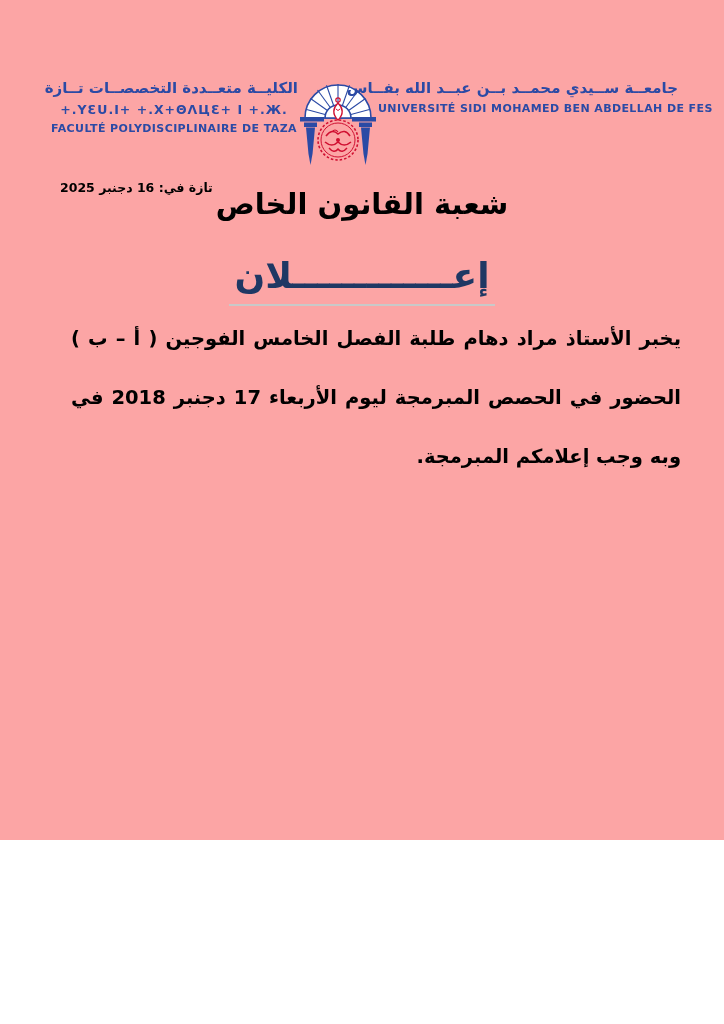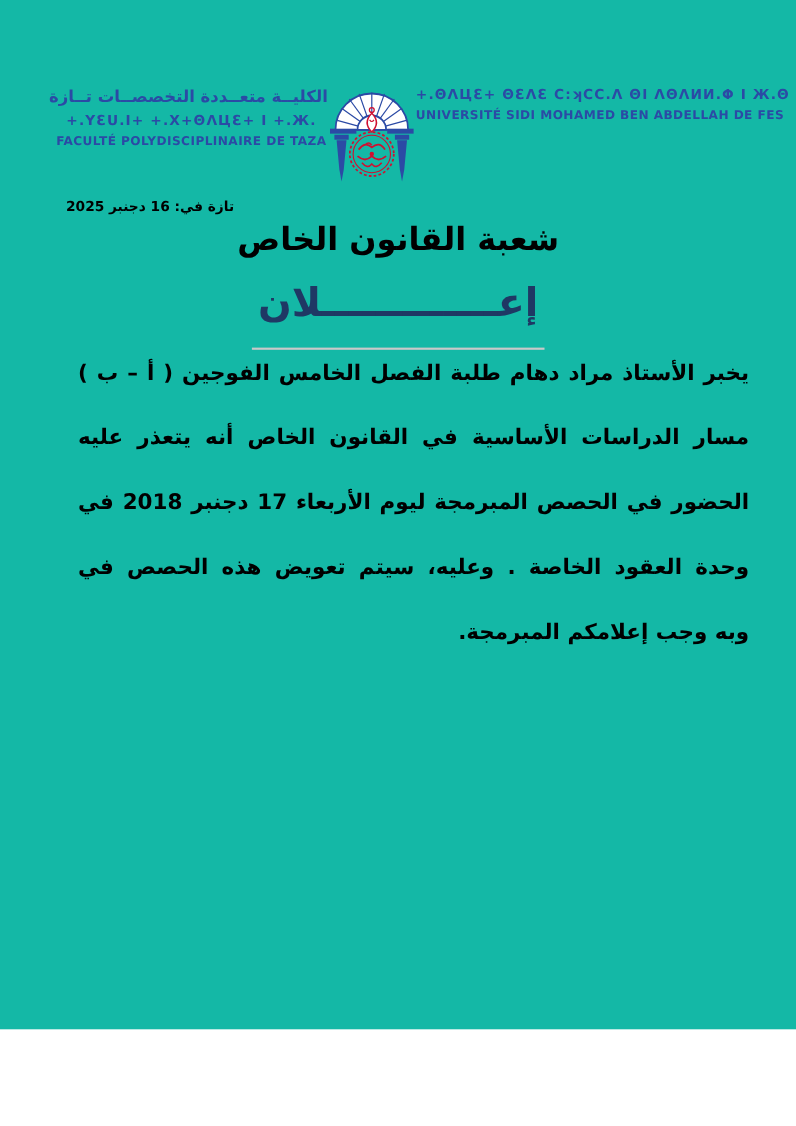--- a/index.html
+++ b/index.html
@@ -1,19 +1,19 @@
 <!DOCTYPE html>
 <html lang="ar" style="--header-blue: #2B4AA5; --logo-red: #D01031; --announcement-navy: #1F3864; --underline-gray: #C9C9C9; --text-black: #000000;"><head>
 <meta charset="utf-8">
 <style>
   html,body{margin:0;padding:0;background:#ffffff;}
   .page{
     position:relative;
-    width:724px;height:936px;
-    background:#14b8a6;
+    width:724px;height:840px;
+    background:#fca5a5;
     margin:0 auto;
     font-family:"DejaVu Sans", sans-serif;
     overflow:hidden;
   }
   
   .header{
     position:absolute;top:76px;left:50px;width:622px;
     display:flex;justify-content:space-between;align-items:flex-start;
   }
   .hdr-block{color:var(--header-blue);}
@@ -33,32 +33,32 @@
   }
   .logo-wrap{width:80px;flex:0 0 auto;margin-top:0px;}
   
   .date-line{
     position:absolute;top:180px;left:60px;
     direction:rtl;font-size:12.5px;font-weight:bold;color:#000;
     white-space:nowrap;
   }
   
   .dept-title{
-    position:absolute;top:200px;left:0;width:100%;
+    position:absolute;top:187px;left:0;width:100%;
     text-align:center;direction:rtl;
     font-size:29px;font-weight:bold;color:#000;
   }
   .announce-wrap{
     position:absolute;top:252px;left:0;width:100%;
     text-align:center;
   }
   .announce-title{
     display:inline-block;direction:rtl;
     font-size:36px;font-weight:bold;color:var(--announcement-navy);
-    padding:0 6px 16px 6px;
+    padding:0 6px 4px 6px;
     border-bottom:2px solid var(--underline-gray);
     line-height:48px;
   }
   
   .body-text{
     position:absolute;top:316px;left:57px;width:610px;
     direction:rtl;color:#000;margin-left:14px;
   }
   .body-line{
     font-size:19.5px;font-weight:bold;
@@ -118,34 +118,32 @@
           <path d="M 28 60 q 6 -8 12 -2 q 7 -6 12 2" stroke-width="1.6"></path>
           <path d="M 27 66 q 7 6 13 0 q 6 6 13 0" stroke-width="1.6"></path>
           <path d="M 31 72 q 5 6 9 1 q 4 5 9 -1" stroke-width="1.4"></path>
           <path d="M 34 56 q 3 -4 6 0" stroke-width="1.2"></path>
           <circle cx="40" cy="64" r="2" fill="#D01031" stroke="none"></circle>
         </g>
       </svg>
     </div>
 
     <div class="hdr-block right">
-      <div class="hdr-tif">+.ΘΛЦƐ+ ΘƐΛƐ C:ʞCC.Λ ΘΙ ΛΘΛИИ.Φ I Ж.Θ</div>
+      <div class="hdr-ar">جامعــة ســيدي محمــد بــن عبــد الله بفــاس</div>
       <div class="hdr-fr">UNIVERSITÉ SIDI MOHAMED BEN ABDELLAH DE FES</div>
     </div>
   </div>
 
   <div class="date-line">تازة في: 16 دجنبر 2025</div>
 
   <div class="dept-title">شعبة القانون الخاص</div>
 
   <div class="announce-wrap">
     <span class="announce-title">إعـــــــــــــلان</span>
   </div>
 
   <div class="body-text">
     <div class="body-line">يخبر الأستاذ مراد دهام طلبة الفصل الخامس الفوجين ( أ – ب )</div>
-    <div class="body-line">مسار الدراسات الأساسية في القانون الخاص أنه يتعذر عليه</div>
     <div class="body-line">الحضور في الحصص المبرمجة ليوم الأربعاء 17 دجنبر 2018 في</div>
-    <div class="body-line">وحدة العقود الخاصة . وعليه، سيتم تعويض هذه الحصص في</div>
     <div class="body-line ragged">وبه وجب إعلامكم المبرمجة.</div>
   </div>
 
 </div>
 
 </body></html>

